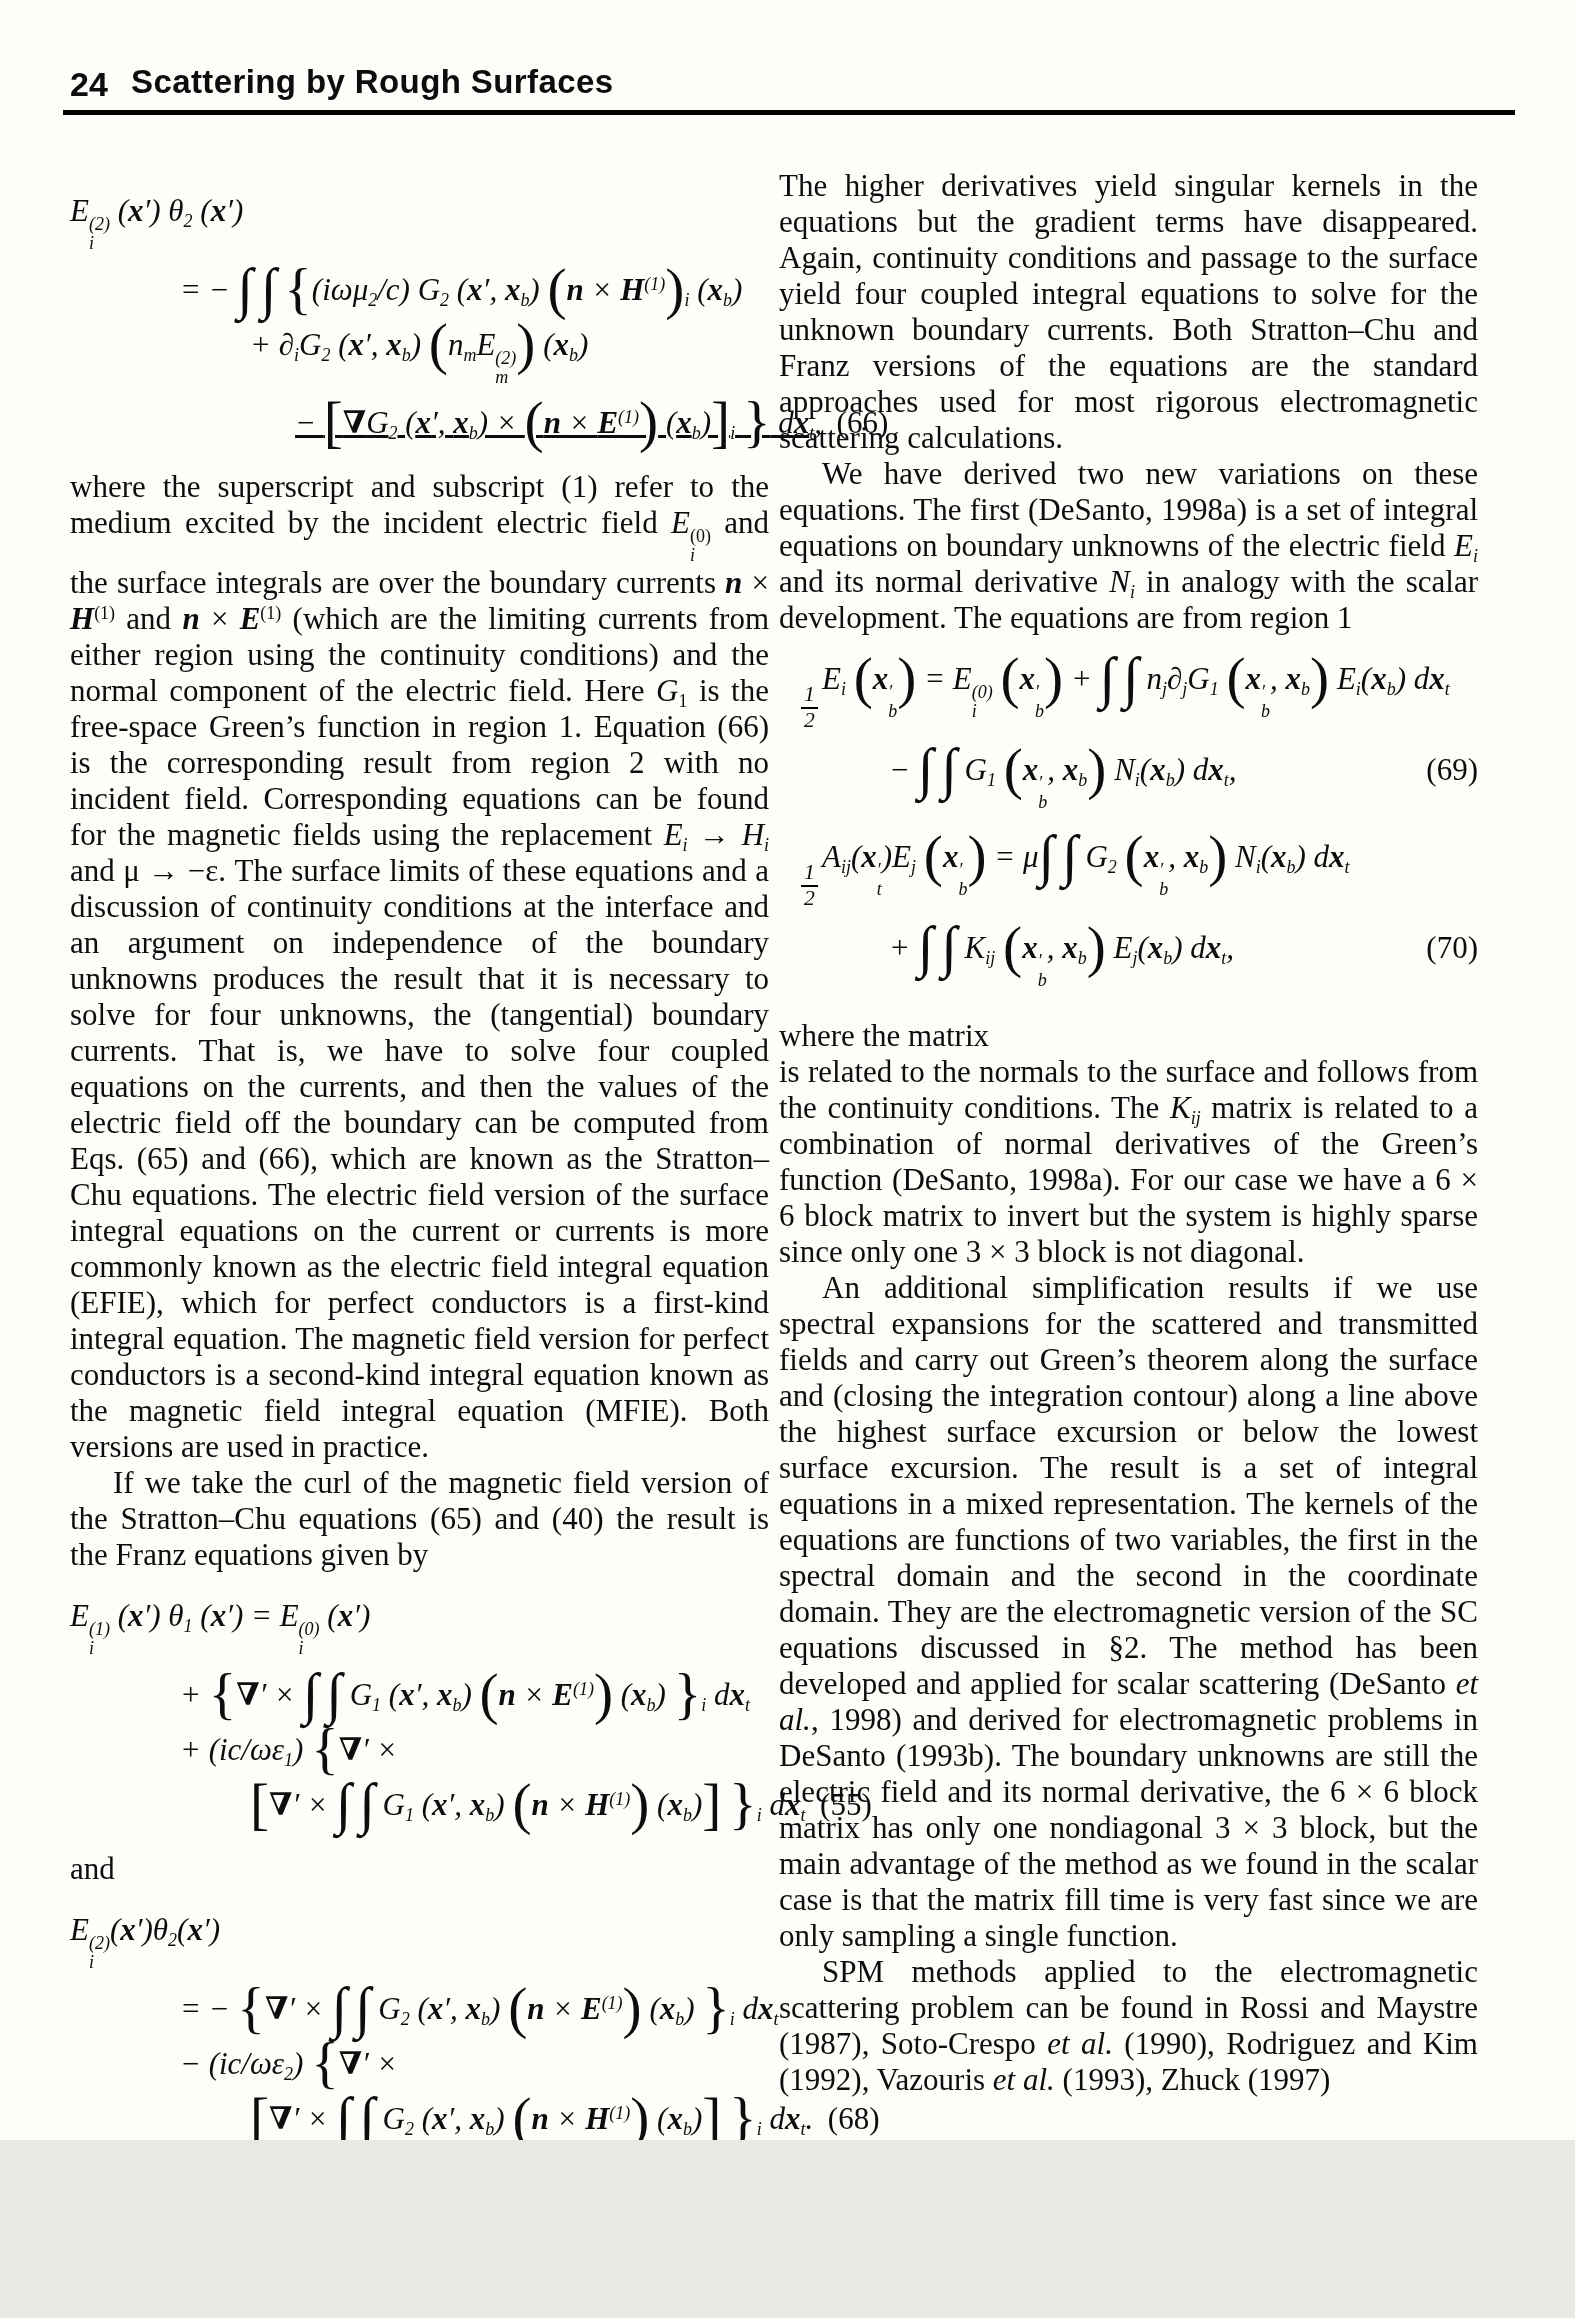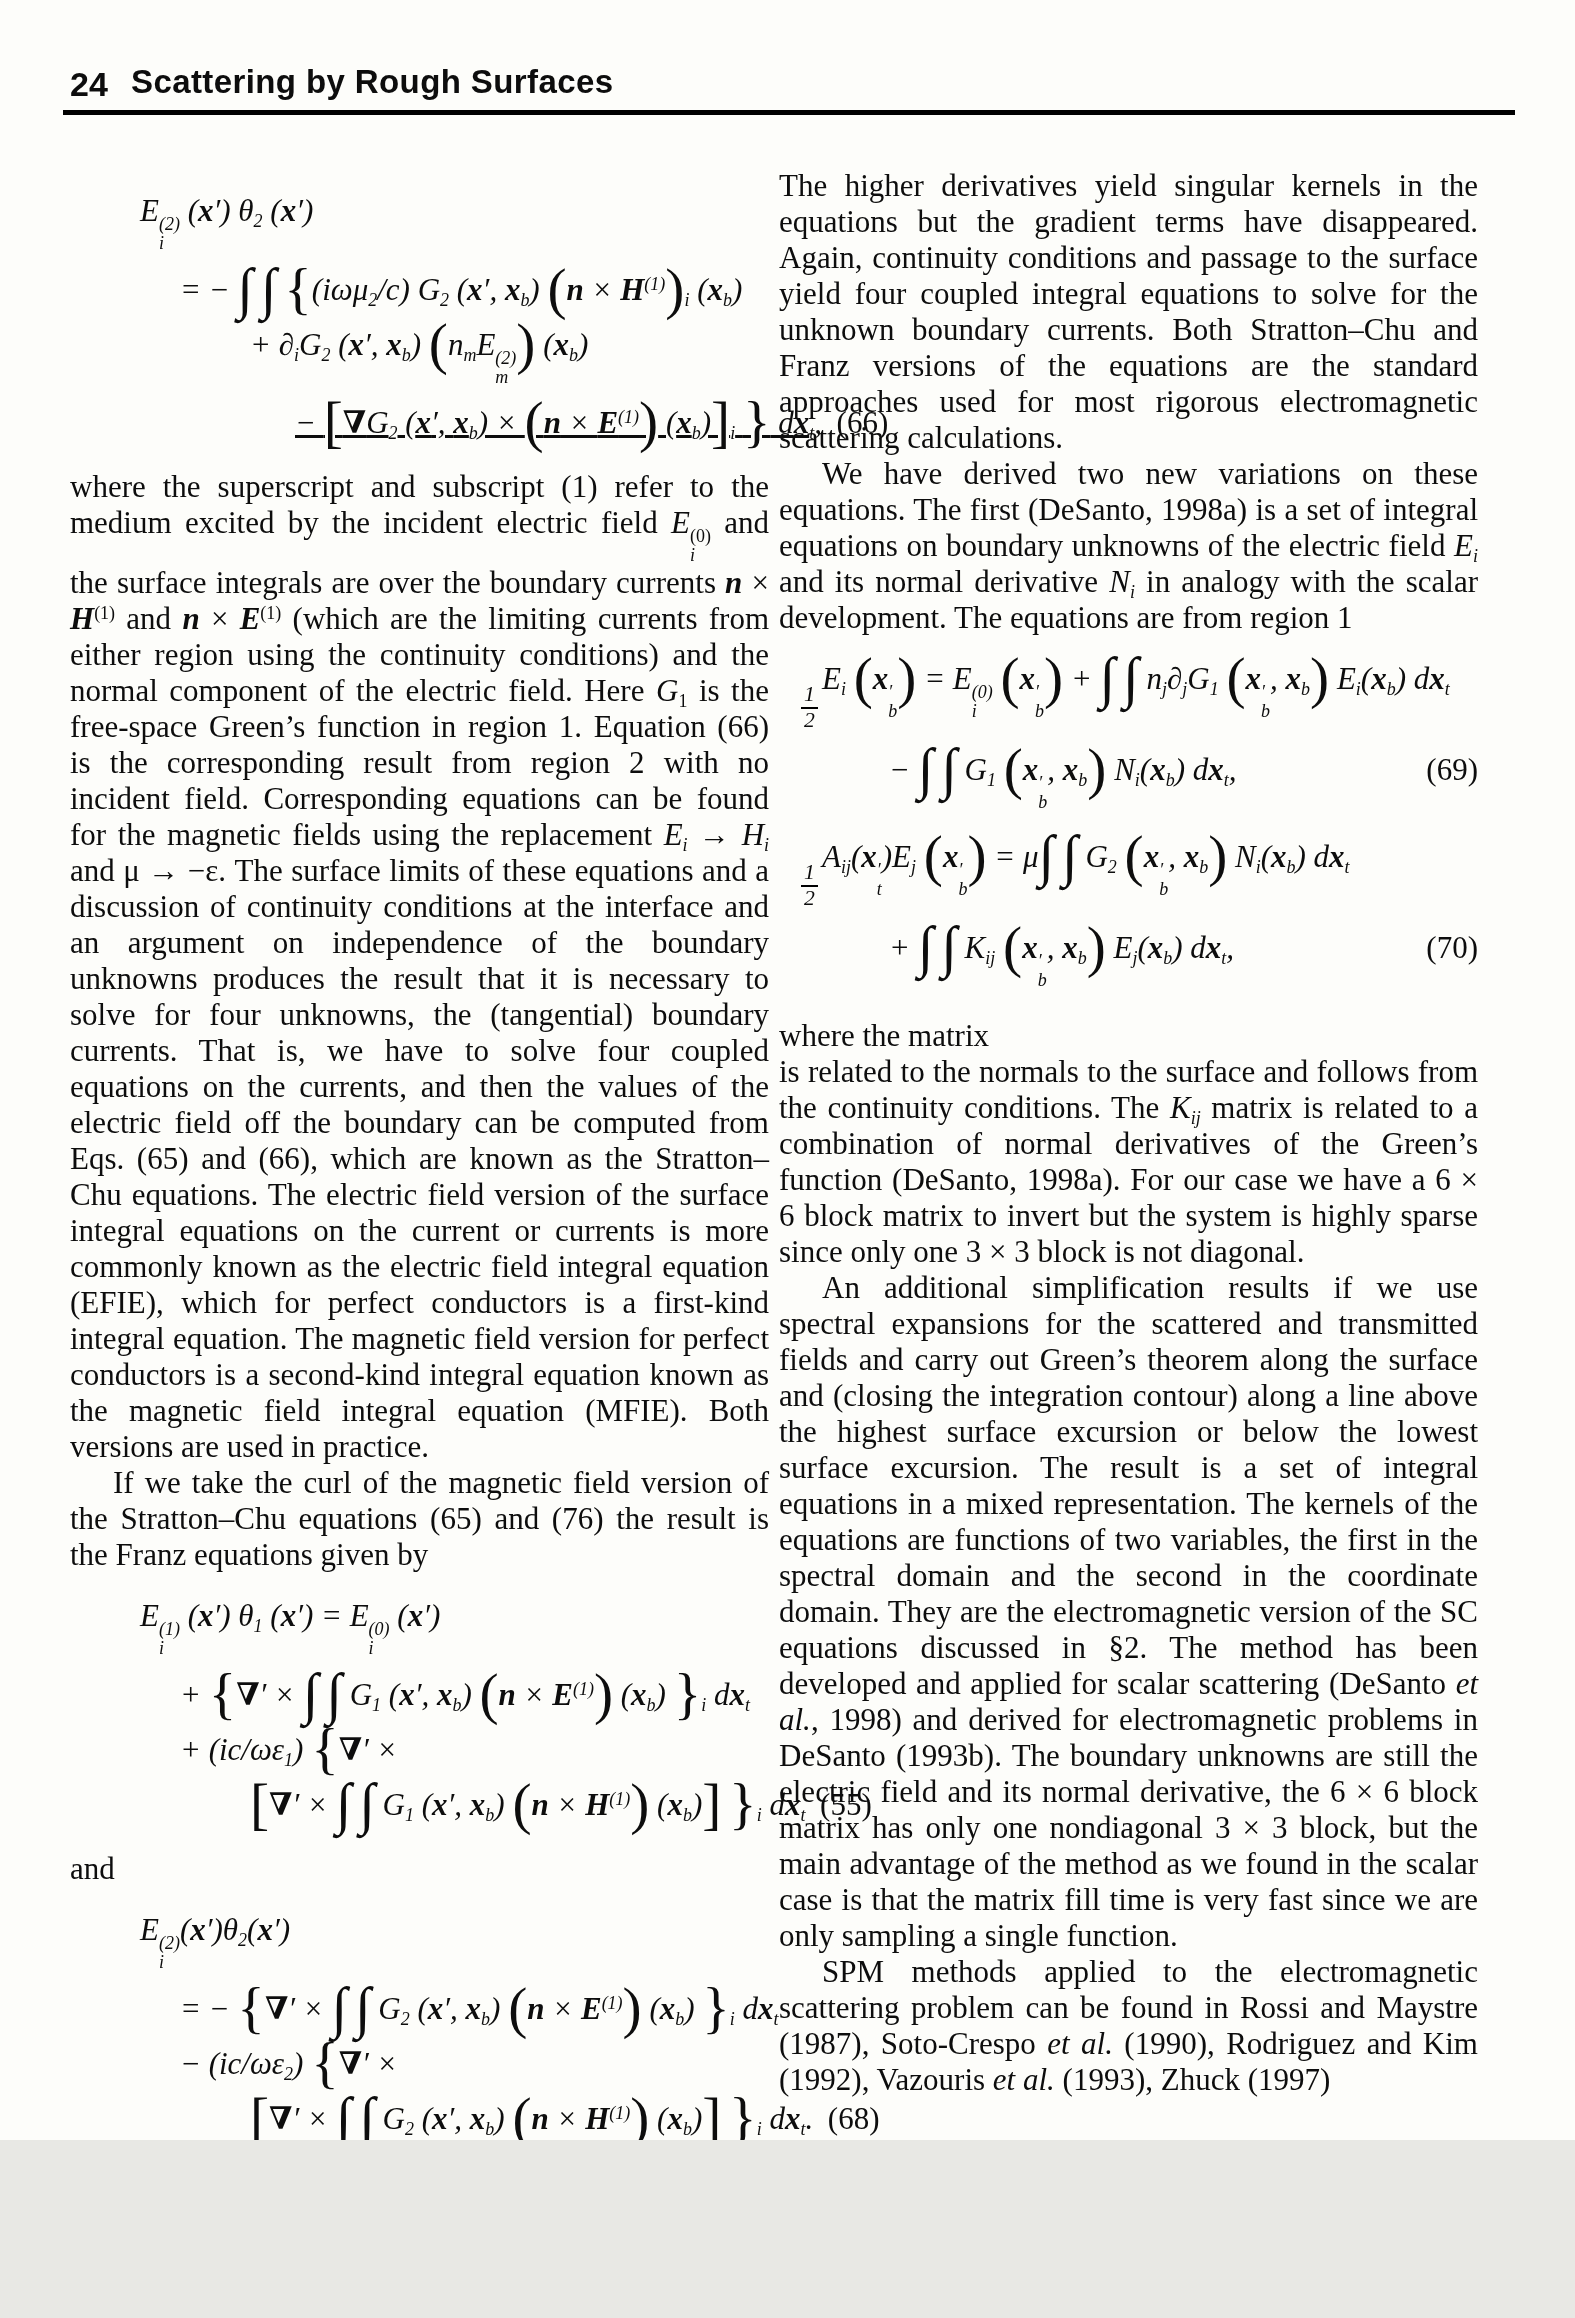--- a/index.html
+++ b/index.html
@@ -17,21 +17,21 @@
   p.indent{text-indent:43px;}
   i{font-style:italic;}
   b i, i b{font-style:italic;}
   sub{font-size:58%;vertical-align:-0.32em;line-height:0;}
   sup{font-size:58%;vertical-align:0.55em;line-height:0;}
   .eq{margin:25px 0 28px 0;font-size:31px;}
   .eq-line{display:flex;align-items:baseline;margin:19px 0;}
   .eq-content{font-style:italic;white-space:nowrap;}
   .eq-no{margin-left:auto;font-style:normal;padding-left:14.7px;}
   .ind0{margin-left:22px;}
-  .ind1{margin-left:70px;}
+  .ind1{}
   .ind2{margin-left:110px;}
   .ind3{margin-left:180px;}
   .ind4{margin-left:225px;text-decoration:underline;}
   .indc{margin-left:auto;}
   .big{font-size:185%;line-height:0;vertical-align:-0.14em;font-style:normal;}
   .stk{display:inline-flex;flex-direction:column;align-items:flex-start;vertical-align:-0.5em;
        font-size:58%;line-height:1.05;text-align:left;}
   .stk>span{display:block;}
   .frac{display:inline-flex;flex-direction:column;align-items:center;vertical-align:-0.55em;
        font-size:70%;line-height:1.1;margin-right:4.4px;}
@@ -64,21 +64,21 @@
         </div>
         <div class="eq-line">
           <span class="eq-content ind4">− <span class="big">[</span><b><i>∇</i></b>G<sub>2</sub> (<b><i>x</i></b>′, <b><i>x</i></b><sub>b</sub>) × <span class="big">(</span><b><i>n</i></b> × <b><i>E</i></b><sup>(1)</sup><span class="big">)</span> (<b><i>x</i></b><sub>b</sub>)<span class="big">]</span><sub>i</sub> <span class="big">}</span> d<b><i>x</i></b><sub>t</sub>,</span>
           <span class="eq-no">(66)</span>
         </div>
       </div>
     <p>where the superscript and subscript (1) refer to the medium excited by the incident electric field <i>E</i><span class="stk">
           <span>(0)</span>
           <span><i>i</i></span>
         </span> and the surface integrals are over the boundary currents <b><i>n</i></b> × <b><i>H</i></b><sup>(1)</sup> and <b><i>n</i></b> × <b><i>E</i></b><sup>(1)</sup> (which are the limiting currents from either region using the continuity conditions) and the normal component of the electric field. Here <i>G</i><sub>1</sub> is the free-space Green’s function in region 1. Equation (66) is the corresponding result from region 2 with no incident field.  Corresponding equations can be found for the magnetic fields using the replacement <i>E<sub>i</sub></i> → <i>H<sub>i</sub></i> and μ → −ε.  The surface limits of these equations and a discussion of continuity conditions at the interface and an argument on independence of the boundary unknowns produces the result that it is necessary to solve for four unknowns, the (tangential) boundary currents.  That is, we have to solve four coupled equations on the currents, and then the values of the electric field off the boundary can be computed from Eqs. (65) and (66), which are known as the Stratton–Chu equations.  The electric field version of the surface integral equations on the current or currents is more commonly known as the electric field integral equation (EFIE), which for perfect conductors is a first-kind integral equation.  The magnetic field version for perfect conductors is a second-kind integral equation known as the magnetic field integral equation (MFIE). Both versions are used in practice.</p>
-    <p class="indent">If we take the curl of the magnetic field version of the Stratton–Chu equations (65) and (76) the result is the Franz equations given by</p>
+    <p class="indent">If we take the curl of the magnetic field version of the Stratton–Chu equations (65) and (40) the result is the Franz equations given by</p>
     <div class="eq">
         <div class="eq-line">
           <span class="eq-content ind1">E<span class="stk">
               <span>(1)</span>
               <span>i</span>
             </span> (<b><i>x</i></b>′) θ<sub>1</sub> (<b><i>x</i></b>′) = E<span class="stk">
               <span>(0)</span>
               <span>i</span>
             </span> (<b><i>x</i></b>′)</span>
         </div>

